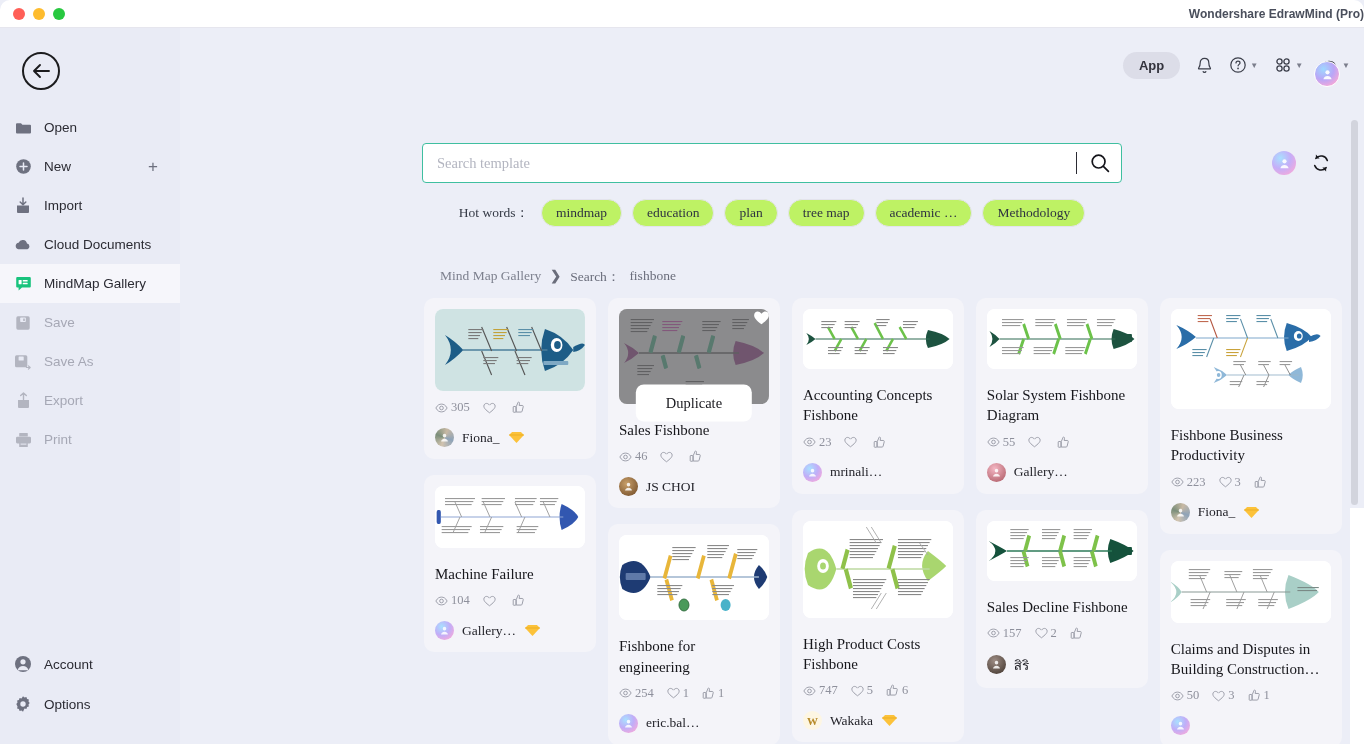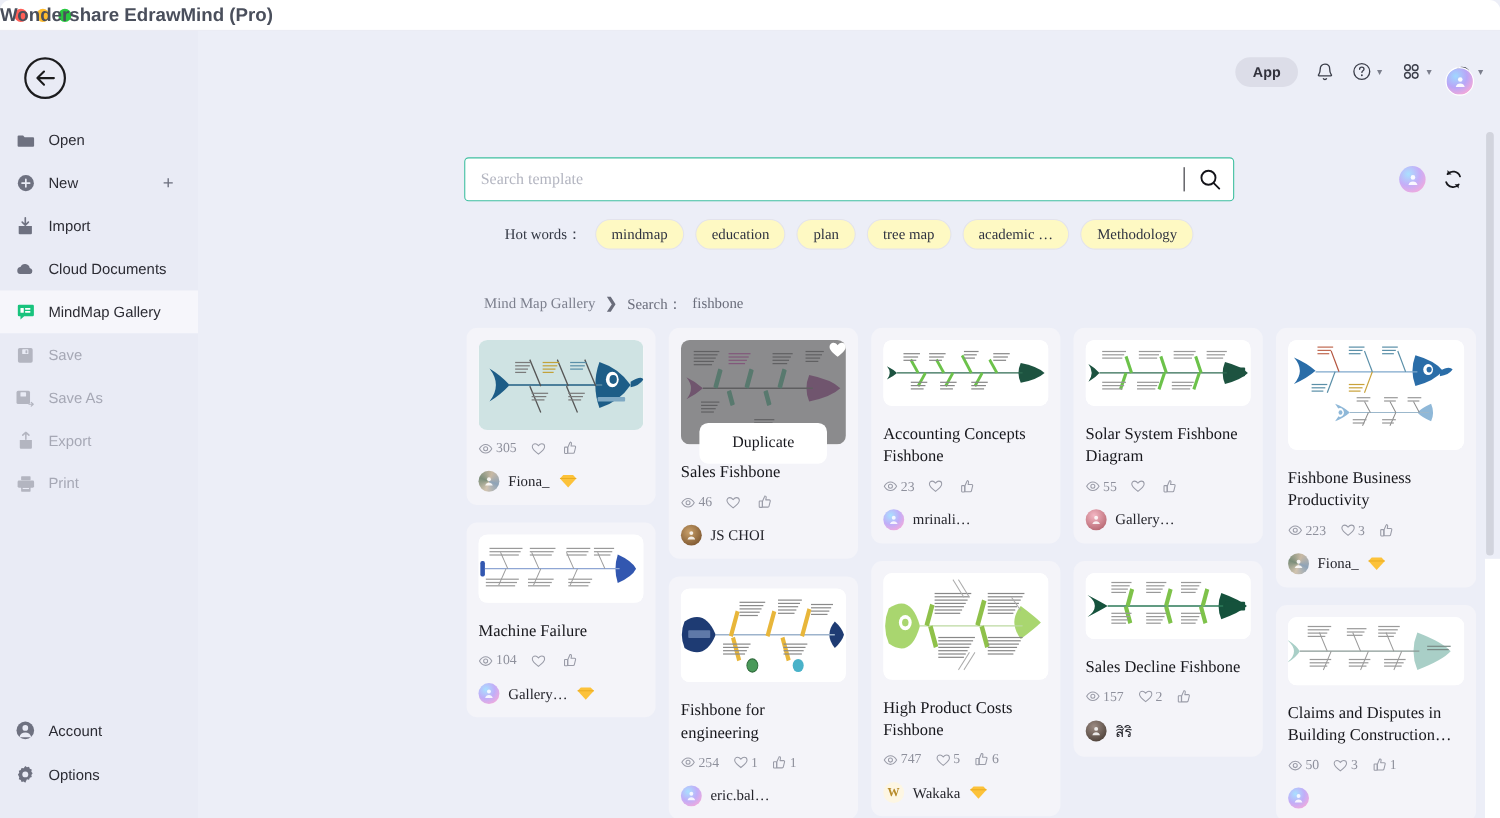--- a/index.html
+++ b/index.html
@@ -17,23 +17,23 @@
     display: flex; align-items: center;
     position: relative;
     border-top-left-radius: 10px; border-top-right-radius: 10px;
   }
   .traffic { display: flex; gap: 8px; margin-left: 13px; }
   .dot { width: 12px; height: 12px; border-radius: 50%; }
   .dot.red { background: #ff5f57; }
   .dot.yellow { background: #febc2e; }
   .dot.green { background: #28c840; }
   .win-title {
-    position: absolute; left: 0; right: 0; text-align: left;
+    position: absolute; left: 0; right: 0; text-align: right;
     font-family: "Liberation Sans", sans-serif;
-    font-size: 17px; font-weight: bold; color: #4a4f5c;
+    font-size: 12px; font-weight: bold; color: #4a4f5c;
   }
 
   
   .shell { display: flex; height: 716px; width: 100%; }
 
   
   .sidebar {
     width: 180px; flex: 0 0 180px; height: 716px;
     background: #e9ebf5;
     display: flex; flex-direction: column;
@@ -107,21 +107,21 @@
   .search-box input::placeholder { color: #b3b5c0; }
   .search-sep { width: 1px; height: 22px; background: #2b2b33; margin-right: 12px; }
   .search-btn { cursor: pointer; display: flex; align-items: center; }
 
   .hotwords {
     display: flex; align-items: center; justify-content: center;
     gap: 10px; margin-top: 16px;
   }
   .hot-label { font-size: 13.5px; color: #343945; margin-right: 2px; }
   .chip {
-    background: #fef9c3; border: 1px solid #e3e3ec;
+    background: #bef264; border: 1px solid #e3e3ec;
     border-radius: 14px; padding: 5px 14px;
     font-size: 13.5px; color: #2f3340; cursor: pointer;
     white-space: nowrap;
   }
 
   
   .breadcrumb {
     position: absolute; top: 240px; left: 248px;
     display: flex; align-items: flex-start; gap: 9px;
     font-size: 13.5px; color: #7d808e; margin-left: 12px;

